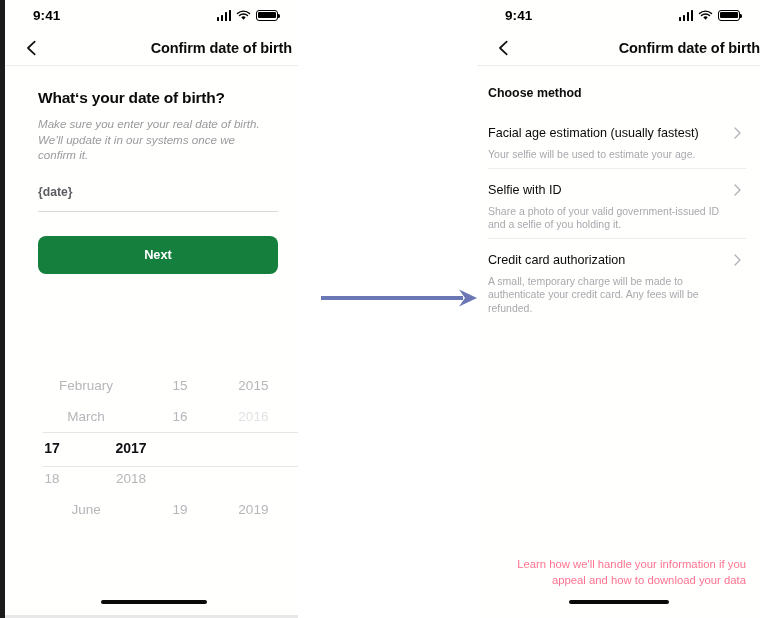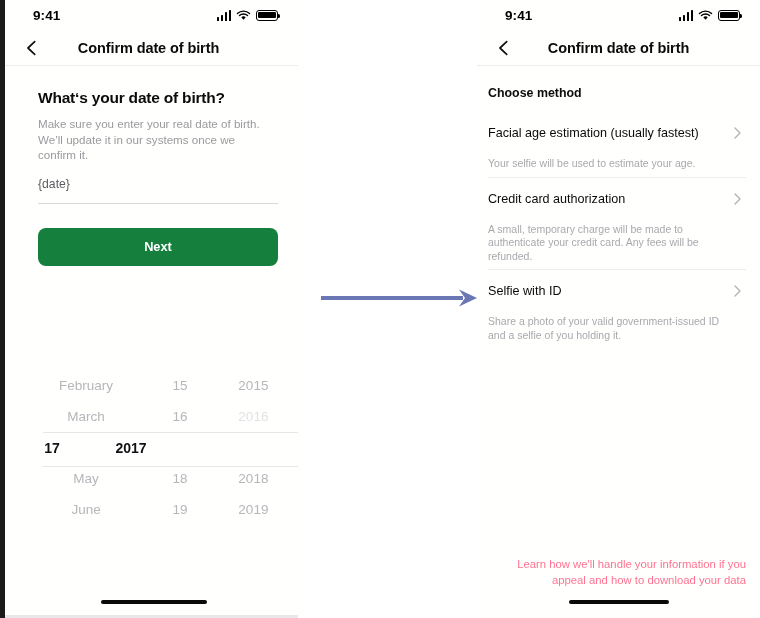--- a/index.html
+++ b/index.html
@@ -123,21 +123,21 @@
     transform: translateY(-50%);
     width: 22px;
     height: 22px;
     display: flex;
     align-items: center;
     justify-content: center;
     cursor: pointer;
   }
   .nav-title {
     width: 100%;
-    text-align: center;
+    text-align: right;
     font-size: 14.5px;
     font-weight: bold;
     color: #0b0b0b;
     letter-spacing: -0.1px;
   }
   .phone-left .nav-title { padding-right: 6px; }
 
   
   .screen-body-left {
     padding: 0 24px 0 33px;
@@ -149,24 +149,26 @@
     font-weight: bold;
     color: #0b0b0b;
     letter-spacing: -0.2px;
   }
   .q-sub {
     margin: 9px 0 0 0;
     font-size: 11.6px;
     line-height: 15.5px;
     color: #9a9a9e;
     max-width: 242px;
+    font-style: italic;
   }
   .date-field {
-    margin-top: 14px;
+    margin-top: 22px;
     width: 240px;
+    font-weight: bold;
   }
   .date-value {
     font-size: 12.2px;
     color: #5c5c63;
     padding-bottom: 12px;
   }
   .date-underline {
     height: 1px;
     background: #d9d9dd;
     width: 240px;
@@ -242,21 +244,21 @@
     border-top: 1px solid #ededed;
     cursor: pointer;
   }
   .method-item:first-child { border-top: none; }
   .method-title {
     font-size: 12.6px;
     color: #0b0b0b;
     line-height: 16px;
   }
   .method-desc {
-    margin-top: 16px;
+    margin-top: 7px;
     font-size: 10.5px;
     line-height: 13.5px;
     color: #a9a9ae;
   }
   .method-chevron {
     position: absolute;
     right: 3px;
     top: 14px;
     width: 11px;
     height: 14px;
@@ -356,21 +358,20 @@
     <div class="picker-row">
       <span class="picker-col col-month">March</span>
       <span class="picker-col col-day">16</span>
       <span class="picker-col col-year faded">2016</span>
     </div>
     <div class="picker-row selected">
       <span class="picker-col col-day">17</span>
       <span class="picker-col col-year">2017</span>
     </div>
     <div class="picker-row">
-      <span class="picker-col col-month">May</span>
       <span class="picker-col col-day">18</span>
       <span class="picker-col col-year">2018</span>
     </div>
     <div class="picker-row">
       <span class="picker-col col-month">June</span>
       <span class="picker-col col-day">19</span>
       <span class="picker-col col-year">2019</span>
     </div>
   </div>
 
@@ -420,34 +421,34 @@
 
       <div class="method-item">
         <div class="method-title">Facial age estimation (usually fastest)</div>
         <div class="method-desc">Your selfie will be used to estimate your age.</div>
         <svg class="method-chevron" viewBox="0 0 11 14">
           <polyline points="3,2 8,7 3,12" fill="none" stroke="#b0b0b5" stroke-width="1.3" stroke-linecap="round" stroke-linejoin="round"></polyline>
         </svg>
       </div>
 
       <div class="method-item">
+        <div class="method-title">Selfie with ID</div>
+        <div class="method-desc">Share a photo of your valid government-issued ID and a selfie of you holding it.</div>
+        <svg class="method-chevron" viewBox="0 0 11 14">
+          <polyline points="3,2 8,7 3,12" fill="none" stroke="#b0b0b5" stroke-width="1.3" stroke-linecap="round" stroke-linejoin="round"></polyline>
+        </svg>
+      </div>
+
+      <div class="method-item">
         <div class="method-title">Credit card authorization</div>
         <div class="method-desc">A small, temporary charge will be made to authenticate your credit card. Any fees will be refunded.</div>
         <svg class="method-chevron" viewBox="0 0 11 14">
           <polyline points="3,2 8,7 3,12" fill="none" stroke="#b0b0b5" stroke-width="1.3" stroke-linecap="round" stroke-linejoin="round"></polyline>
         </svg>
       </div>
 
-      <div class="method-item">
-        <div class="method-title">Selfie with ID</div>
-        <div class="method-desc">Share a photo of your valid government-issued ID and a selfie of you holding it.</div>
-        <svg class="method-chevron" viewBox="0 0 11 14">
-          <polyline points="3,2 8,7 3,12" fill="none" stroke="#b0b0b5" stroke-width="1.3" stroke-linecap="round" stroke-linejoin="round"></polyline>
-        </svg>
-      </div>
-
     </div>
   </div>
 
   <div class="footer-link">Learn how we'll handle your information if you appeal and how to download your data</div>
 
   <div class="home-indicator"></div>
 </div>
 
 </body></html>

